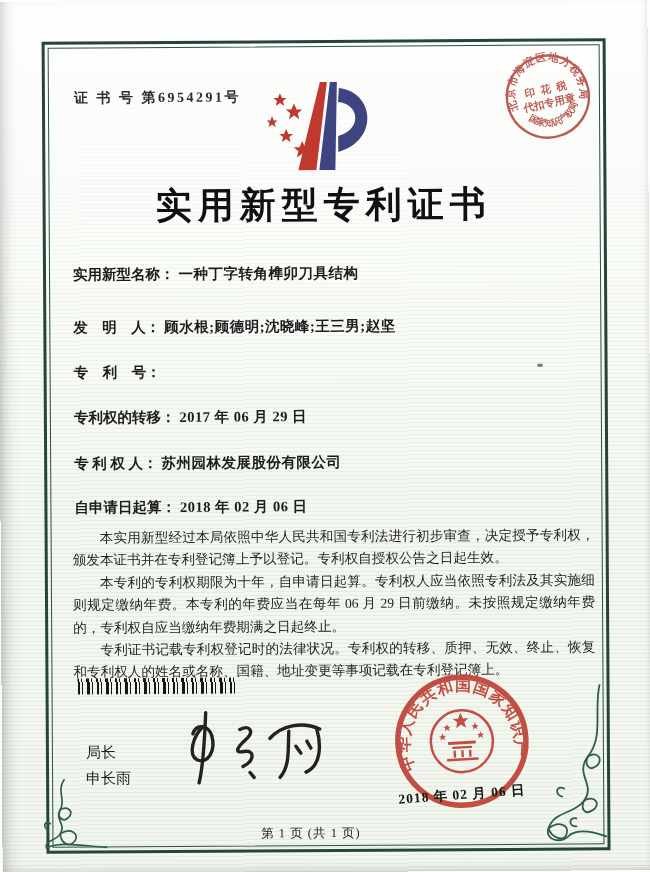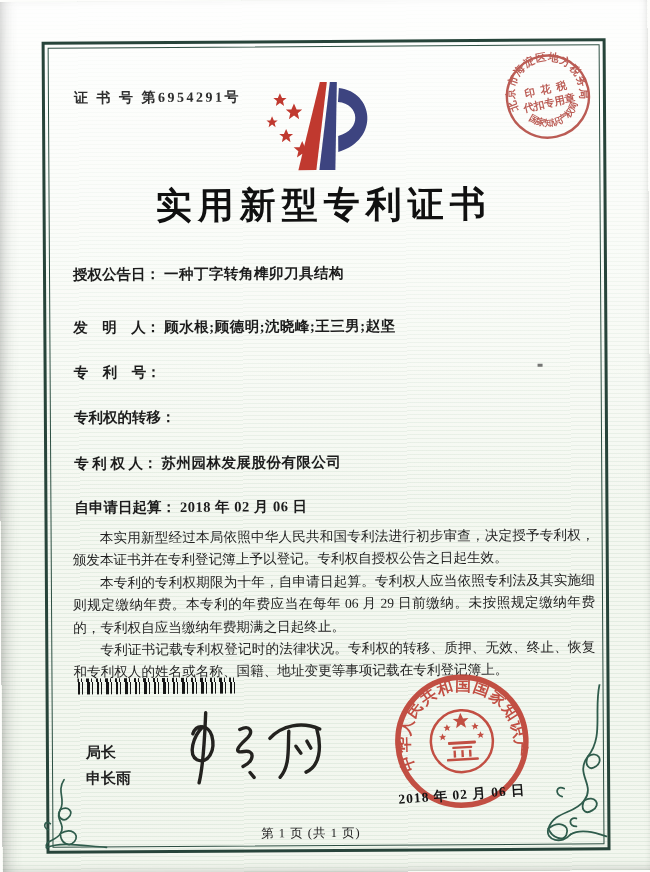--- a/index.html
+++ b/index.html
@@ -28,21 +28,21 @@
     font-size:36px;font-weight:700;letter-spacing:6px;color:#101010;}
   .field{position:absolute;left:74px;width:515px;display:flex;font-size:14.5px;color:#1c1c1c;}
   .field .lbl{font-weight:700;white-space:pre;flex:none;}
   .field .val{font-weight:600;margin-left:4px;letter-spacing:.5px;}
   .paras{position:absolute;left:72px;top:526px;width:522px;font-size:13.6px;line-height:22.4px;color:#1f1f1f;text-align:justify;}
   .paras p{margin:0;text-indent:2em;font-weight:500;}
   .barcode{position:absolute;left:76px;top:677px;width:158px;height:16px;
     background:
      repeating-linear-gradient(90deg,#161616 0 2px,transparent 2px 4px,#161616 4px 5px,transparent 5px 9px,#161616 9px 12px,transparent 12px 14px,#161616 14px 15px,transparent 15px 19px);
   }
-  .director{position:absolute;left:84px;top:738px;font-family:"Liberation Sans","DejaVu Sans",sans-serif;font-size:15px;font-weight:700;color:#222;line-height:26px;}
+  .director{position:absolute;left:84px;top:738px;font-family:"Liberation Sans","DejaVu Sans",sans-serif;font-size:15px;font-weight:400;color:#222;line-height:26px;}
   .signature{position:absolute;left:168px;top:706px;}
   .seal{position:absolute;left:390px;top:672px;width:140px;height:140px;transform:rotate(-3deg);opacity:.93;}
   .seal-date{position:absolute;left:396px;top:786px;width:150px;font-size:13.5px;font-weight:700;letter-spacing:1px;color:#141414;transform:rotate(-4deg);}
   .footer{position:absolute;left:0;top:825px;width:617px;text-align:center;font-size:12.5px;letter-spacing:1px;color:#222;}
   .tax-stamp{position:absolute;left:504px;top:52px;width:92px;height:92px;transform:rotate(-12deg);opacity:.88;}
   .flourish{position:absolute;pointer-events:none;}
   .fl-left{left:34px;top:776px;}
   .fl-right{left:538px;top:686px;}
   .artifact{position:absolute;left:538px;top:365px;width:5px;height:3px;background:#4a4a4a;opacity:.75;}
   svg text{font-family:"Liberation Serif","DejaVu Serif",serif;}
@@ -71,32 +71,33 @@
       <g fill="#3d4480">
         <polygon points="80,4 87,4 85,92 69,92"></polygon>
         <path d="M89,10 C124,14 130,62 88,74 L88,58 C112,52 110,26 88,24 Z"></path>
       </g>
     </svg>
   </div>
 
   <div class="title">实用新型专利证书</div>
 
   <div class="field" style="top:264px">
-    <span class="lbl">授权公告日：</span>
+    <span class="lbl">实用新型名称：</span>
     <span class="val">一种丁字转角榫卯刀具结构</span>
   </div>
   <div class="field" style="top:317px">
     <span class="lbl">发　明　人：</span>
     <span class="val">顾水根;顾德明;沈晓峰;王三男;赵坚</span>
   </div>
   <div class="field" style="top:362px">
     <span class="lbl">专　利　号：</span>
   </div>
   <div class="field" style="top:407px">
     <span class="lbl">专利权的转移：</span>
+    <span class="val">2017 年 06 月 29 日</span>
   </div>
   <div class="field" style="top:453px">
     <span class="lbl">专 利 权 人：</span>
     <span class="val">苏州园林发展股份有限公司</span>
   </div>
   <div class="field" style="top:497px">
     <span class="lbl">自申请日起算：</span>
     <span class="val">2018 年 02 月 06 日</span>
   </div>
 

